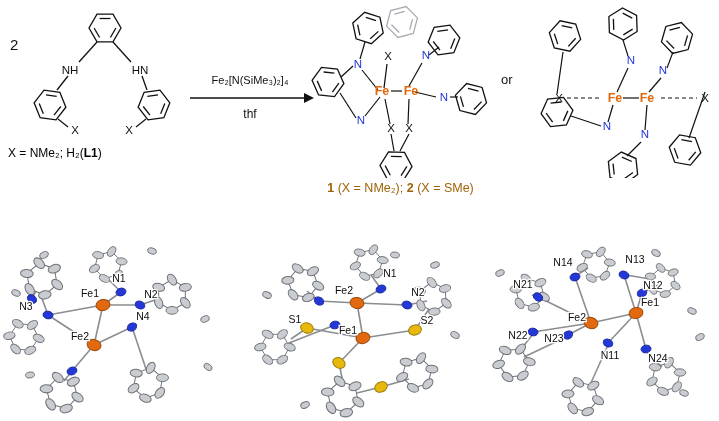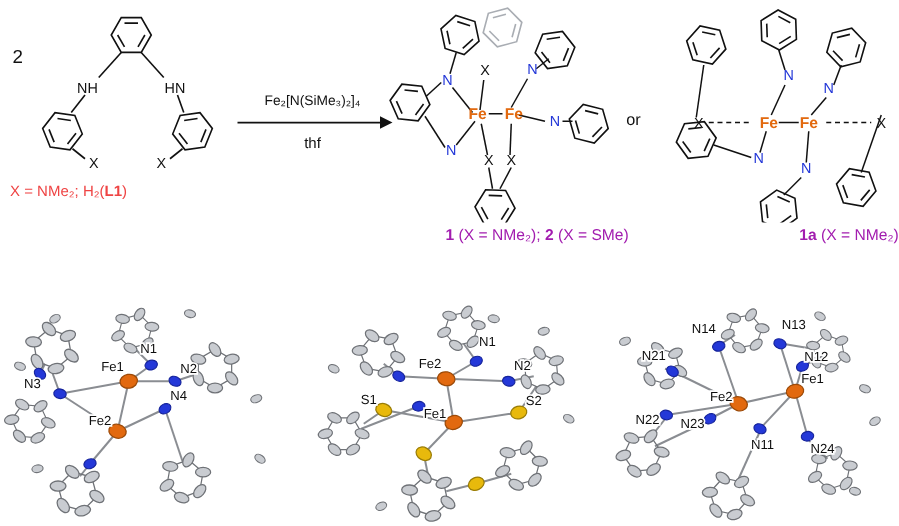--- a/index.html
+++ b/index.html
@@ -4,22 +4,22 @@
 <style>
   html,body{margin:0;padding:0;background:#ffffff;}
   .figure{position:relative;width:719px;height:421px;background:#ffffff;overflow:hidden;
           font-family:"Liberation Sans",sans-serif;color:#111;}
   .abs{position:absolute;}
   svg text{font-family:"Liberation Sans",sans-serif;}
   .atom{font-size:11.5px;}
   .coef{font-size:15px;fill:#111;}
   .rxn{font-size:11px;fill:#111;}
   .thf{font-size:12px;fill:#111;}
-  .caption{font-size:12.5px;text-align:right;color:#a21caf;}
-  .defline{font-size:12px;color:#ef4444;}
+  .caption{font-size:12.5px;text-align:center;color:#a16207;}
+  .defline{font-size:12px;color:#000000;}
   .or{font-size:13px;color:#111;}
   .olabel{font-size:10.5px;fill:#0e0e0e;stroke:#ffffff;stroke-width:2.6px;paint-order:stroke;}
   .fe-big{font-size:12.5px;font-weight:bold;}
 </style>
 </head>
 <body>
 
 <div class="figure">
 
   <svg width="0" height="0" style="position:absolute">
@@ -120,21 +120,21 @@
       <text x="90" y="60">X</text>
       <text x="93" y="132">X</text>
       <text x="111" y="132">X</text>
     </g>
   </svg>
 
   <div class="abs caption" style="left:298px;top:181px;width:205px">
     <b>1</b><span> (X = NMe₂); </span><b>2</b><span> (X = SMe)</span>
   </div>
 
-  <div class="abs or" style="left:501px;top:88px">or</div>
+  <div class="abs or" style="left:501px;top:72px">or</div>
 
   <svg class="abs" style="left:523px;top:0" width="196" height="178" viewBox="0 0 196 178">
     <g stroke="#111" stroke-width="1.3" fill="none">
       <use href="#benz" transform="translate(42,36) rotate(12)"></use>
       <use href="#benz" transform="translate(100,24) rotate(28)"></use>
       <use href="#benz" transform="translate(154,38) rotate(-14)"></use>
       <use href="#benz" transform="translate(34,112) rotate(-6)"></use>
       <use href="#benz" transform="translate(100,168) rotate(24)"></use>
       <use href="#benz" transform="translate(162,150) rotate(10)"></use>
     </g>
@@ -164,23 +164,20 @@
       <text x="140" y="74">N</text>
       <text x="84" y="130">N</text>
       <text x="122" y="138">N</text>
     </g>
     <g class="atom" text-anchor="middle" fill="#111">
       <text x="36" y="102">X</text>
       <text x="182" y="102">X</text>
     </g>
   </svg>
 
-  <div class="abs caption" style="left:523px;top:181px;width:196px">
-    <b>1a</b><span> (X = NMe₂)</span>
-  </div>
 
   <svg class="abs" style="left:0;top:235px" width="235" height="186" viewBox="0 0 235 186">
     <g stroke-width="1.6" stroke="#8a8d92">
       <line x1="103" y1="70" x2="94" y2="110"></line>
       <line x1="103" y1="70" x2="121" y2="57"></line>
       <line x1="103" y1="70" x2="140" y2="70"></line>
       <line x1="103" y1="70" x2="48" y2="80"></line>
       <line x1="94" y1="110" x2="132" y2="92"></line>
       <line x1="94" y1="110" x2="48" y2="80"></line>
       <line x1="94" y1="110" x2="72" y2="136"></line>

